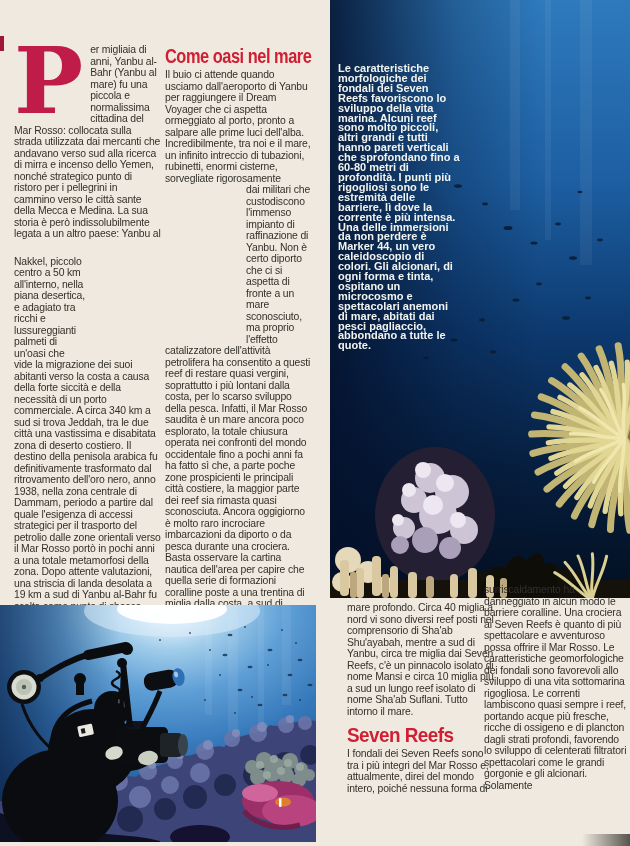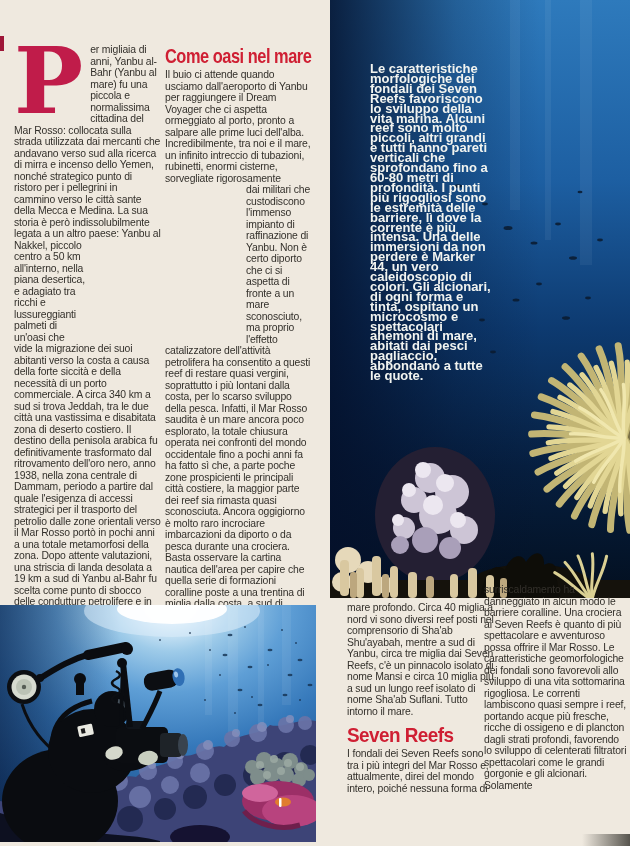--- a/index.html
+++ b/index.html
@@ -17,21 +17,21 @@
   .col1{left:14px;top:44px;width:147px;}
   .col2{left:165px;top:38px;width:148px;}
   .col3{left:332px;top:602px;width:147px;margin-left:15px;}
   .col4{left:484px;top:584px;width:143px;}
   .dropcap{
     float:left;
     font-family:"DejaVu Serif","Liberation Serif",serif;
     font-weight:bold;color:var(--dropcap-red,#c01c4a);
     font-size:92px;line-height:66px;margin:4px 7px 0 0;
   }
-  .narrow1{width:72px;}
+  .narrow1{width:72px;margin-top:16px;}
   .narrow2{width:67px;margin-left:81px;}
   .head{
     font-family:"Liberation Sans",sans-serif;font-weight:bold;
     color:var(--heading-red,#cf1f33);
     font-size:21px;letter-spacing:-0.6px;
     transform-origin:0 50%;
     margin:7px 0 3px 0;line-height:21px;white-space:nowrap;
   }
   .h-come{transform:scaleX(.78);}
   .h-seven{transform:scaleX(.9);}
@@ -45,22 +45,22 @@
     color:var(--pullquote-text,#ffffff);
     font-weight:bold;font-size:15px;line-height:16px;
     letter-spacing:-0.3px;
     padding:1px 5px 2px 5px;margin-bottom:1px;
   }
   .photo-main{position:absolute;left:330px;top:0;width:300px;height:598px;}
   .photo-main svg,.photo-diver svg{position:absolute;left:0;top:0;}
   .photo-caption{
     position:absolute;left:8px;top:64px;width:122px;
     color:var(--caption-text,#f2f4f0);
-    font-size:13px;line-height:9.9px;font-weight:bold;
-    letter-spacing:0;z-index:3;margin-left:32px;
+    font-size:11px;line-height:9.9px;font-weight:bold;
+    letter-spacing:0;z-index:3;
   }
   .photo-diver{position:absolute;left:0;top:605px;width:316px;height:237px;}
   .edge-mark{position:absolute;left:0;top:36px;width:4px;height:15px;background:#9e1638;}
   .corner-shadow{
     position:absolute;right:0;bottom:0;width:48px;height:12px;
     background:linear-gradient(to right, rgba(60,58,52,0), rgba(60,58,52,.85));
   }
 </style>
 </head>
 <body>

